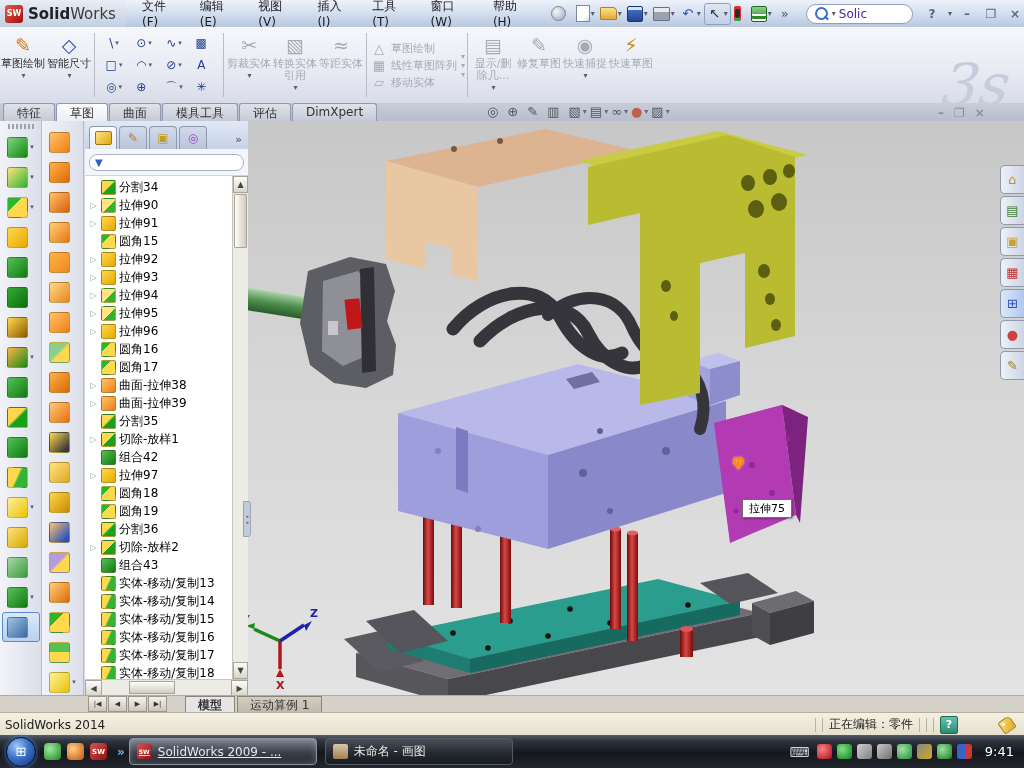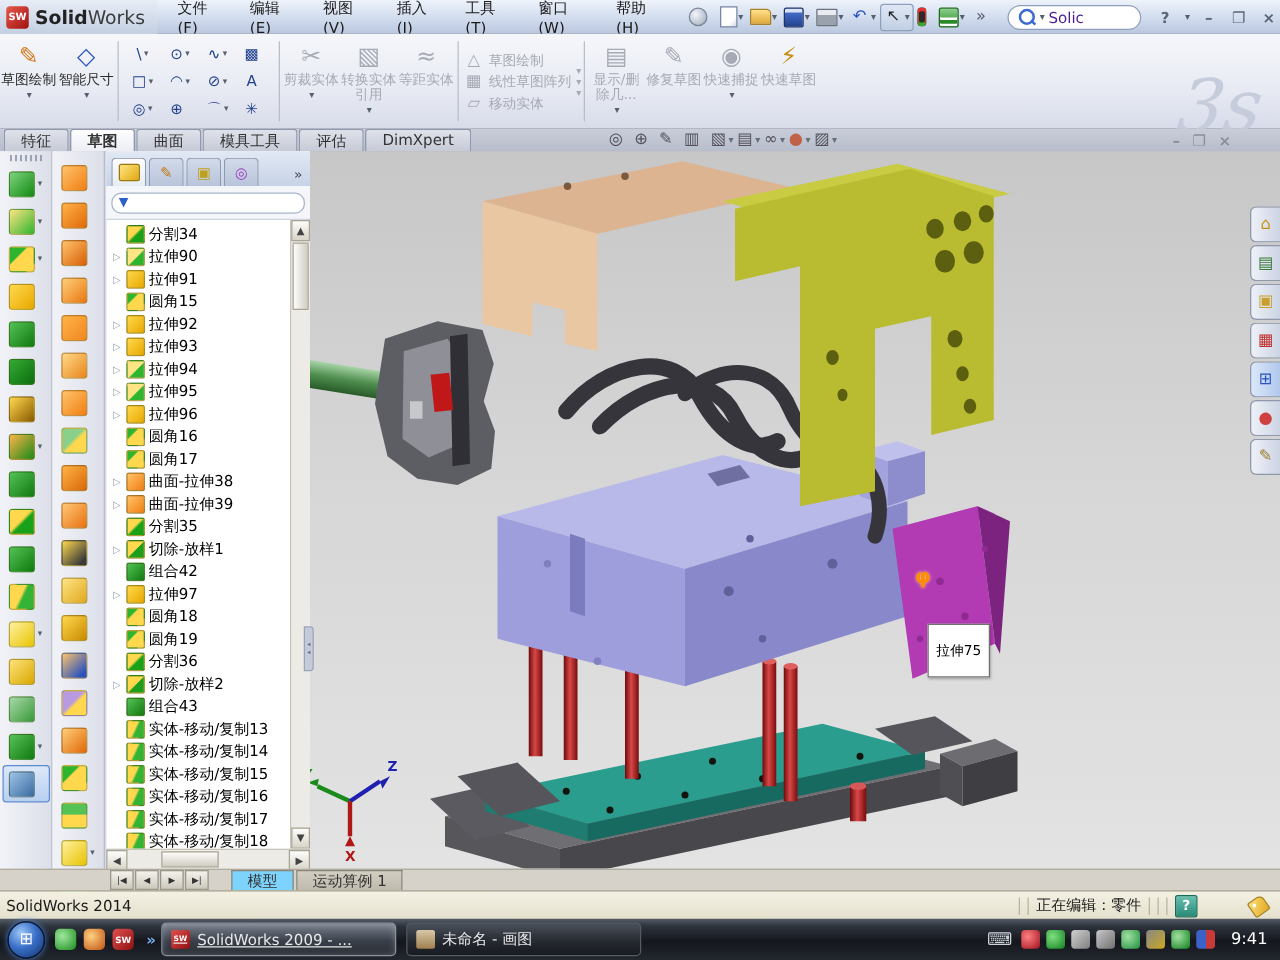--- a/index.html
+++ b/index.html
@@ -58,21 +58,21 @@
   .stack-row .sico{font-size:13px;width:16px;text-align:center;}
   .stack-caret{display:flex;flex-direction:column;justify-content:center;color:#a6aab4;font-size:8px;margin-left:2px;}
   #watermark{position:absolute;right:14px;top:24px;font-family:"DejaVu Serif","Liberation Serif",serif;
     font-style:italic;font-size:58px;color:#c6ccdb;transform:skewX(-8deg);}
   
   #tabstrip{position:absolute;left:0;top:103px;width:1024px;height:18px;
     background:linear-gradient(180deg,#c9cdd9,#b8bdcb);}
   #tabs{display:flex;height:18px;align-items:flex-end;padding-left:3px;}
   .cm-tab{padding:1px 13px;border:1px solid #8f99ad;border-bottom:none;margin-right:1px;
     background:linear-gradient(180deg,#dfe2ea,#c6cad6);color:#333;border-radius:3px 3px 0 0;height:15px;}
-  .cm-tab.active{background:linear-gradient(180deg,#fdfdfe,#eceef4);font-weight:bold;text-align:center;}
+  .cm-tab.active{background:linear-gradient(180deg,#fdfdfe,#eceef4);font-weight:normal;text-align:center;}
   
   #headsup{position:absolute;left:487px;top:104px;display:flex;gap:3px;align-items:center;z-index:30;}
   .hu-btn{display:flex;align-items:center;gap:1px;color:#3e3e46;opacity:.85;}
   .hu-ico{font-size:13px;}
   #doc-controls{position:absolute;left:938px;top:106px;display:flex;gap:10px;z-index:30;color:#8a8f98;font-weight:bold;}
   
   #main{position:absolute;left:0;top:121px;width:1024px;height:574px;background:#d2d2d2;}
   
   #lefttools{position:absolute;left:0;top:0;width:85px;height:574px;display:flex;
     background:linear-gradient(90deg,#eceef5,#d8dbe6);border-right:1px solid #aab0c0;}
@@ -113,38 +113,38 @@
   #hscroll{height:15px;background:#ecebe5;border-top:1px solid #c8c4b8;display:flex;}
   #hthumb{width:44px;margin:1px;background:linear-gradient(#fdfdfb,#d0ccc0);border:1px solid #a8a496;}
   .hsp{flex:1;}
   #splitter-handle{position:absolute;left:243px;top:380px;width:6px;height:34px;background:#c4cad8;
     border:1px solid #9aa4b8;border-radius:0 3px 3px 0;z-index:5;display:flex;flex-direction:column;
     align-items:center;justify-content:center;color:#5a6a8a;font-size:5px;line-height:6px;}
   
   #viewport{position:absolute;left:248px;top:0;width:776px;height:574px;overflow:hidden;
     background:linear-gradient(180deg,#c7c7c7 0%,#d6d6d6 45%,#e3e3e3 100%);}
   #tooltip{position:absolute;left:494px;top:378px;background:#fff;border:1px solid #707070;
-    padding:13px 6px;font-size:11px;color:#000;box-shadow:1px 1px 2px rgba(0,0,0,.3);}
+    padding:1px 6px;font-size:11px;color:#000;box-shadow:1px 1px 2px rgba(0,0,0,.3);}
   #phi-marker{position:absolute;left:484px;top:330px;color:#ff8c00;font-size:16px;font-weight:bold;
     text-shadow:0 0 3px #ffd080;}
   
   #taskpane{position:absolute;right:0;top:0;width:24px;height:574px;z-index:25;}
   #tp-tabs{position:absolute;right:0;top:44px;display:flex;flex-direction:column;gap:2px;}
   .tp-tab{width:23px;height:27px;border:1px solid #8f99ad;border-right:none;border-radius:5px 0 0 5px;
     background:linear-gradient(90deg,#eef1f7,#ccd4e4);display:flex;align-items:center;justify-content:center;font-size:13px;}
   .tp-tab.active{background:linear-gradient(90deg,#dce8fa,#b0c8ec);}
   
   #bottombar{position:absolute;left:0;top:695px;width:1024px;height:17px;background:#d6d2ca;
     border-top:1px solid #b0aca0;display:flex;align-items:flex-end;}
   #tabnav{display:flex;margin-left:88px;gap:1px;padding-bottom:1px;}
   .nav-btn{width:17px;height:14px;background:linear-gradient(#f4f2ec,#ccc8bc);border:1px solid #9a968a;
     font-size:7px;display:flex;align-items:center;justify-content:center;color:#333;}
   .doc-tab{padding:0 12px;height:16px;display:flex;align-items:center;border:1px solid #8a8578;
     border-bottom:none;background:linear-gradient(#d2cec2,#beb9ac);color:#333;margin-left:2px;font-size:12px;}
-  .doc-tab.active{background:#7dd3fc;font-weight:normal;margin-left:18px;}
+  .doc-tab.active{background:#e5e5e5;font-weight:bold;margin-left:18px;}
   
   #statusbar{position:absolute;left:0;top:712px;width:1024px;height:23px;
     background:linear-gradient(180deg,#f4f1e4,#e4e0cc);border-top:1px solid #b4b09c;
     display:flex;align-items:center;color:#1a1a1a;}
   #sb-left{padding-left:5px;}
   #sb-right{margin-left:auto;display:flex;align-items:center;gap:6px;padding-right:10px;}
   .sb-sep{width:1px;height:14px;background:#b8b4a0;}
   #sb-help{width:16px;height:16px;background:linear-gradient(#6ac0b0,#2a8a78);border:1px solid #1a6a58;
     color:#fff;font-size:11px;font-weight:bold;display:flex;align-items:center;justify-content:center;border-radius:2px;}
   #sb-tag{width:12px;height:12px;background:linear-gradient(135deg,#ffe07a,#e0a820);border:1px solid #a8821a;

